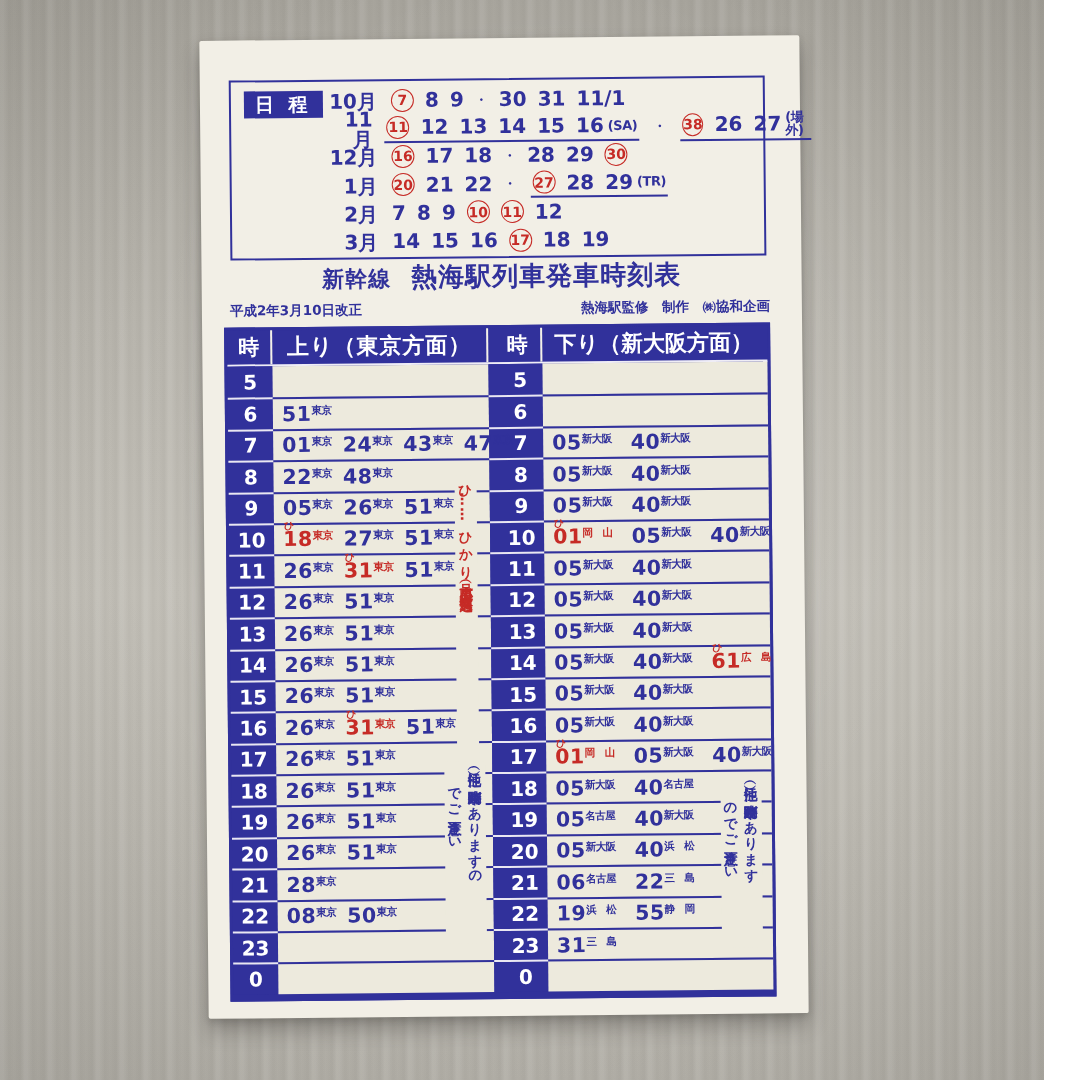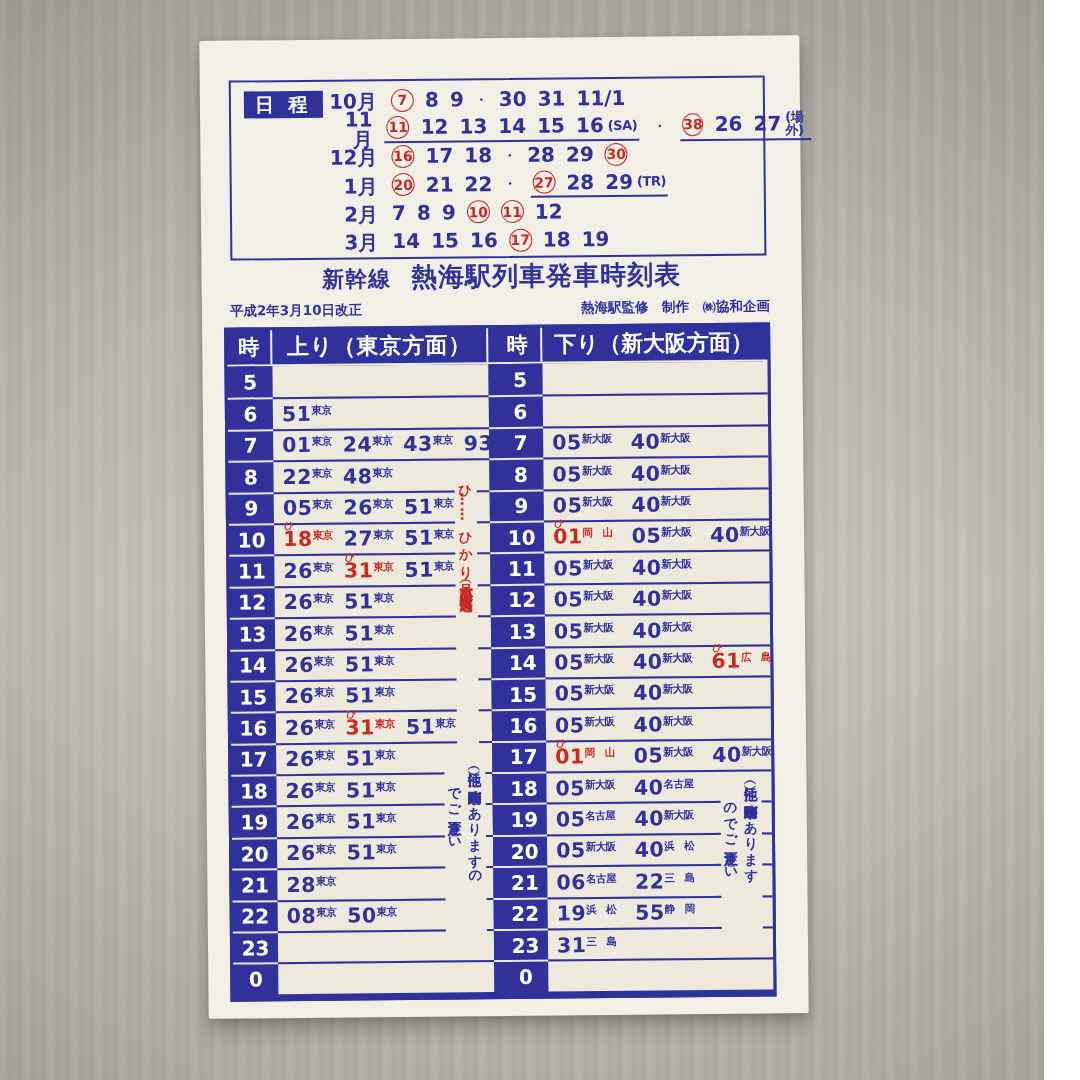--- a/index.html
+++ b/index.html
@@ -208,21 +208,21 @@
               </span>
               <span class="dep">
                 <span class="min">24</span>
                 <span class="dest">東京</span>
               </span>
               <span class="dep">
                 <span class="min">43</span>
                 <span class="dest">東京</span>
               </span>
               <span class="dep">
-                <span class="min">93</span>
+                <span class="min">47</span>
                 <span class="dest">東京</span>
               </span>
             </div>
             <div class="cell hcell hr2">7</div>
             <div class="cell ccell cr">
               <span class="dep">
                 <span class="min">05</span>
                 <span class="dest">新大阪</span>
               </span>
               <span class="dep">

